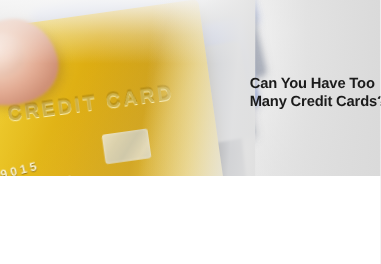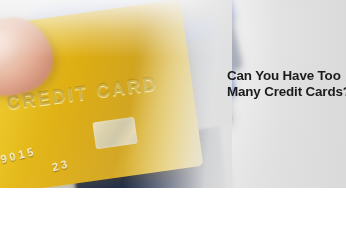--- a/index.html
+++ b/index.html
@@ -7,21 +7,21 @@
     padding: 0;
     background: #ffffff;
   }
   body {
     font-family: "Liberation Sans", sans-serif;
   }
 
   .banner {
     position: relative;
     width: 346px;
-    height: 188px;
+    height: 160px;
     overflow: hidden;
     background: #e2e2e2;
   }
 
   
   .bg-base {
     position: absolute;
     inset: 0;
     background:
       radial-gradient(120% 100% at 78% 18%, #fdfdfd 0%, #f2f2f2 38%, #e3e3e3 70%, #dcdcdc 100%);

